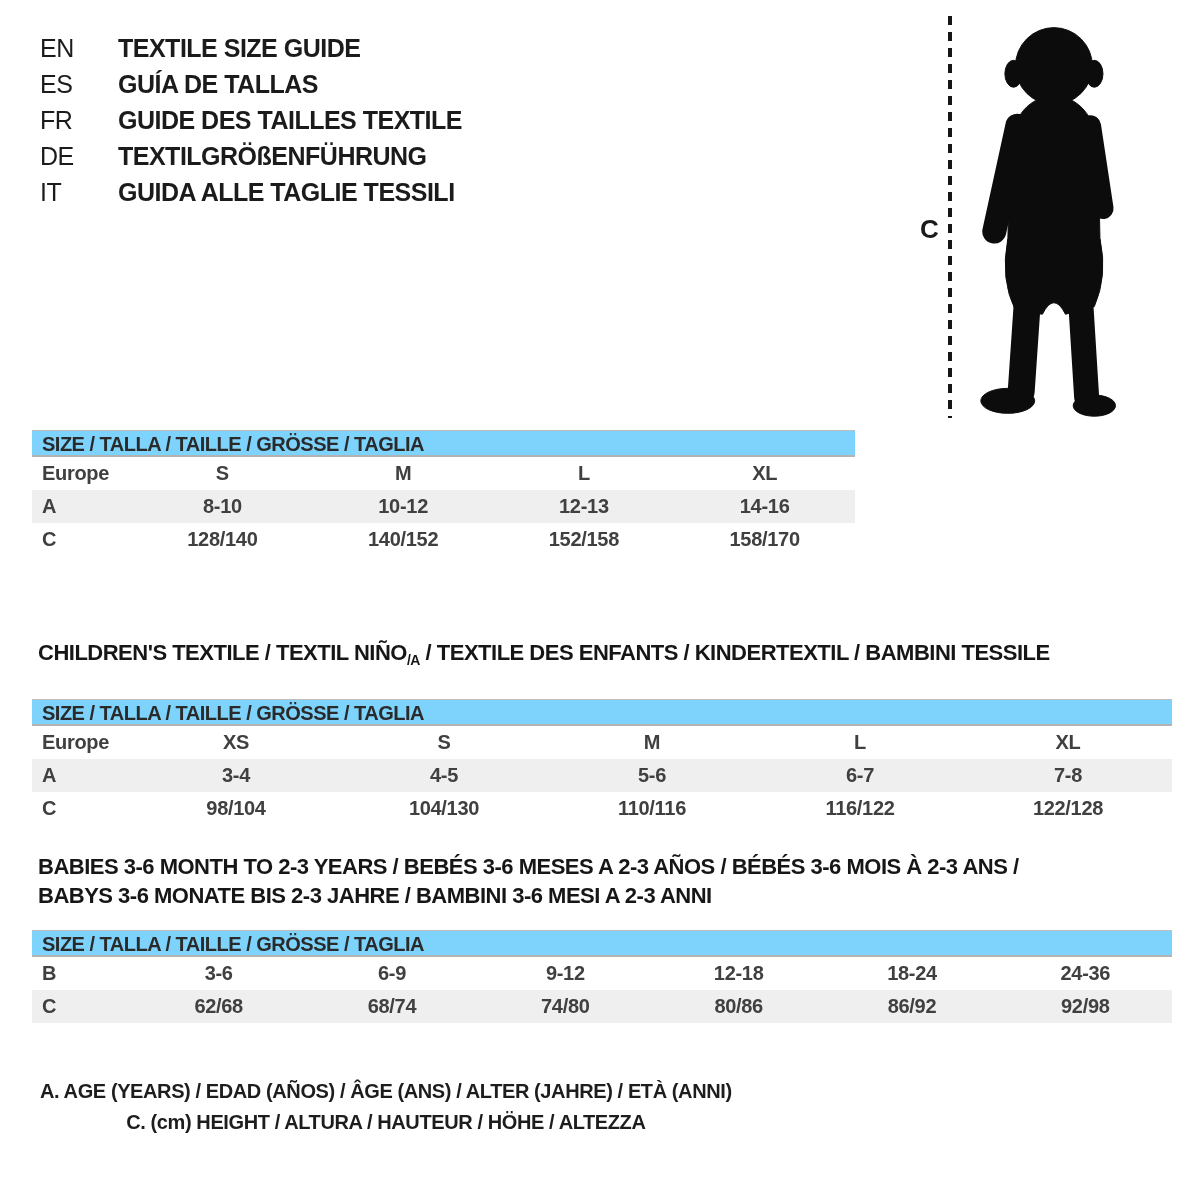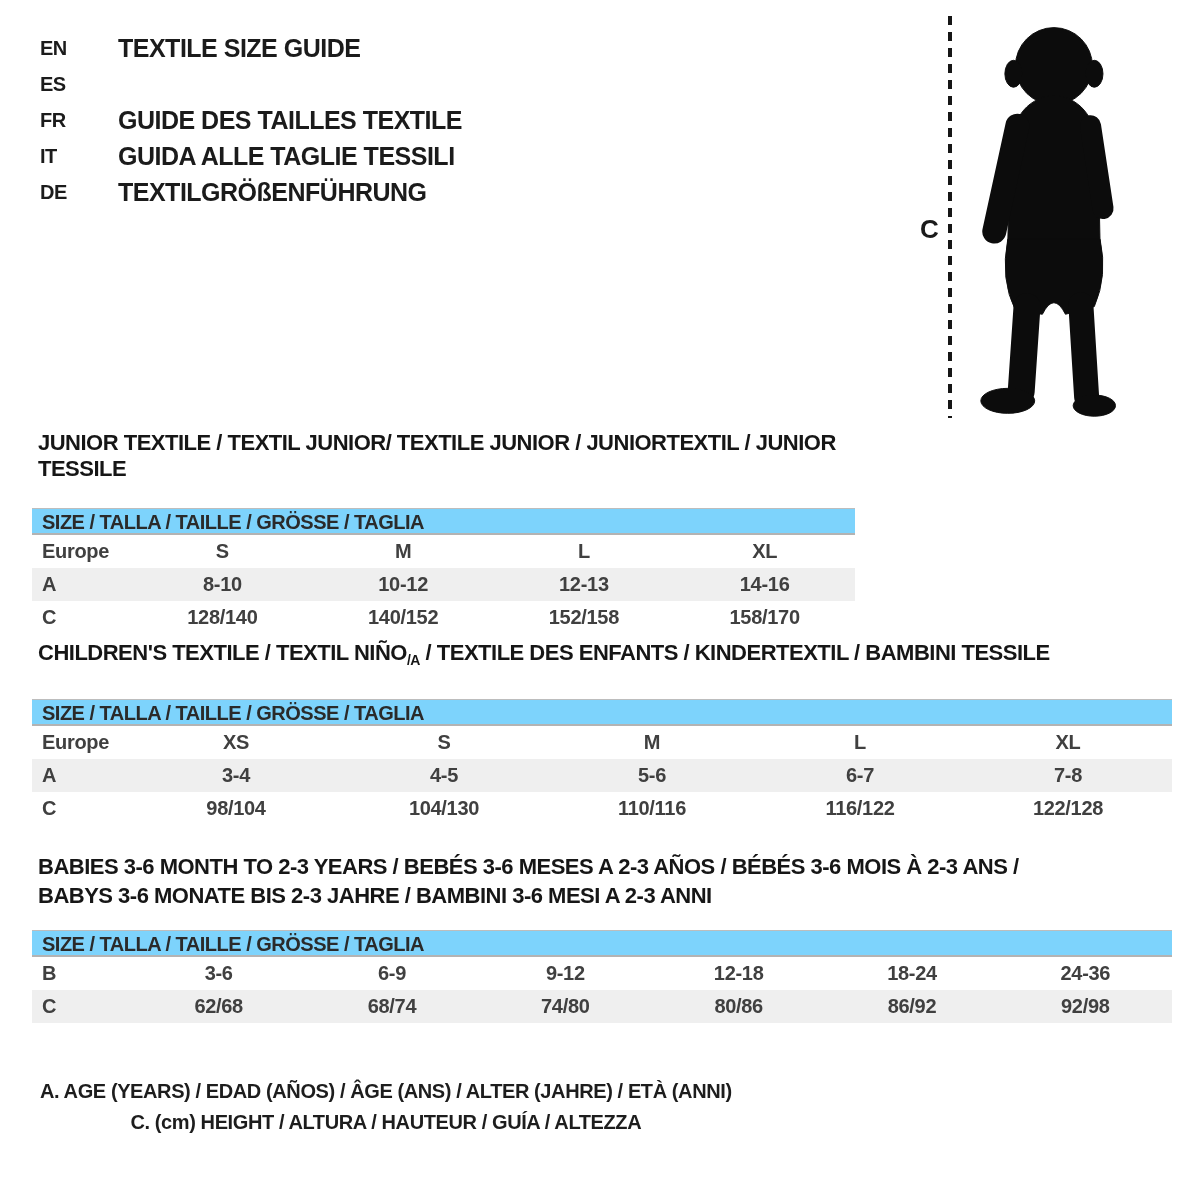--- a/index.html
+++ b/index.html
@@ -8,21 +8,21 @@
     background:#ffffff;
     font-family:"Liberation Sans", sans-serif;
     color:#1b1b1b;
     -webkit-font-smoothing:antialiased;
   }
   .page { position:relative; width:1200px; height:1200px; overflow:hidden; background:#fff; }
 
   
   .langs { position:absolute; top:30px; left:40px; }
   .lang-row { display:flex; height:36px; align-items:center; }
-  .lang-code { width:78px; font-size:20px; font-weight:bold; letter-spacing:-0.5px; }
+  .lang-code { width:78px; font-size:25px; font-weight:normal; letter-spacing:-0.5px; }
   .lang-title { font-size:25px; font-weight:bold; letter-spacing:-0.5px; }
 
   
   .figure { position:absolute; top:0; left:900px; width:270px; height:435px; }
   .figure-label { position:absolute; left:20px; top:214px; font-size:26px; font-weight:bold; }
   .dashed-line {
     position:absolute; left:48px; top:16px; width:4px; height:402px;
     background:repeating-linear-gradient(to bottom, #161616 0 9px, transparent 9px 16px);
   }
   .toddler-svg { position:absolute; left:62px; top:18px; width:180px; height:404px; }
@@ -66,32 +66,33 @@
 
 <div class="page">
 
   <div class="langs">
     <div class="lang-row">
       <span class="lang-code">EN</span>
       <span class="lang-title">TEXTILE SIZE GUIDE</span>
     </div>
     <div class="lang-row">
       <span class="lang-code">ES</span>
+      <span class="lang-title">GUÍA DE TALLAS</span>
     </div>
     <div class="lang-row">
       <span class="lang-code">FR</span>
       <span class="lang-title">GUIDE DES TAILLES TEXTILE</span>
     </div>
     <div class="lang-row">
+      <span class="lang-code">DE</span>
+      <span class="lang-title">TEXTILGRÖßENFÜHRUNG</span>
+    </div>
+    <div class="lang-row">
       <span class="lang-code">IT</span>
       <span class="lang-title">GUIDA ALLE TAGLIE TESSILI</span>
-    </div>
-    <div class="lang-row">
-      <span class="lang-code">DE</span>
-      <span class="lang-title">TEXTILGRÖßENFÜHRUNG</span>
     </div>
   </div>
 
   <div class="figure">
     <span class="figure-label">C</span>
     <div class="dashed-line"></div>
     <svg class="toddler-svg" viewBox="0 0 180 420" aria-hidden="true">
       <g fill="#0c0c0c" stroke="#0c0c0c">
         <circle cx="92" cy="50" r="40"></circle>
         <ellipse cx="50" cy="58" rx="9" ry="14"></ellipse>
@@ -102,21 +103,20 @@
         <path d="M44,230 Q36,272 52,304 L80,308 Q92,284 104,308 L134,300 Q148,268 140,230 Z"></path>
         <line x1="64" y1="300" x2="58" y2="388" stroke-width="28" stroke-linecap="round"></line>
         <ellipse cx="44" cy="398" rx="28" ry="13"></ellipse>
         <line x1="120" y1="298" x2="126" y2="394" stroke-width="26" stroke-linecap="round"></line>
         <ellipse cx="134" cy="403" rx="22" ry="11"></ellipse>
       </g>
     </svg>
   </div>
 
   <section class="sec sec-junior">
-    <h2>JUNIOR TEXTILE / TEXTIL JUNIOR/ TEXTILE JUNIOR / JUNIORTEXTIL / JUNIOR TESSILE</h2>
     <div class="table">
       <div class="t-header">SIZE / TALLA / TAILLE / GRÖSSE / TAGLIA</div>
       <div class="t-row cols-4">
         <span class="t-label">Europe</span>
         <span class="t-cell">S</span>
         <span class="t-cell">M</span>
         <span class="t-cell">L</span>
         <span class="t-cell">XL</span>
       </div>
       <div class="t-row cols-4 alt">
@@ -187,16 +187,16 @@
         <span class="t-cell">74/80</span>
         <span class="t-cell">80/86</span>
         <span class="t-cell">86/92</span>
         <span class="t-cell">92/98</span>
       </div>
     </div>
   </section>
 
   <div class="legend">
     <div class="legend-line">A. AGE (YEARS) / EDAD (AÑOS) / ÂGE (ANS) / ALTER (JAHRE) / ETÀ (ANNI)</div>
-    <div class="legend-line">C. (cm) HEIGHT / ALTURA / HAUTEUR / GUÍA / ALTEZZA</div>
+    <div class="legend-line">C. (cm) HEIGHT / ALTURA / HAUTEUR / HÖHE / ALTEZZA</div>
   </div>
 
 </div>
 
 </body></html>

